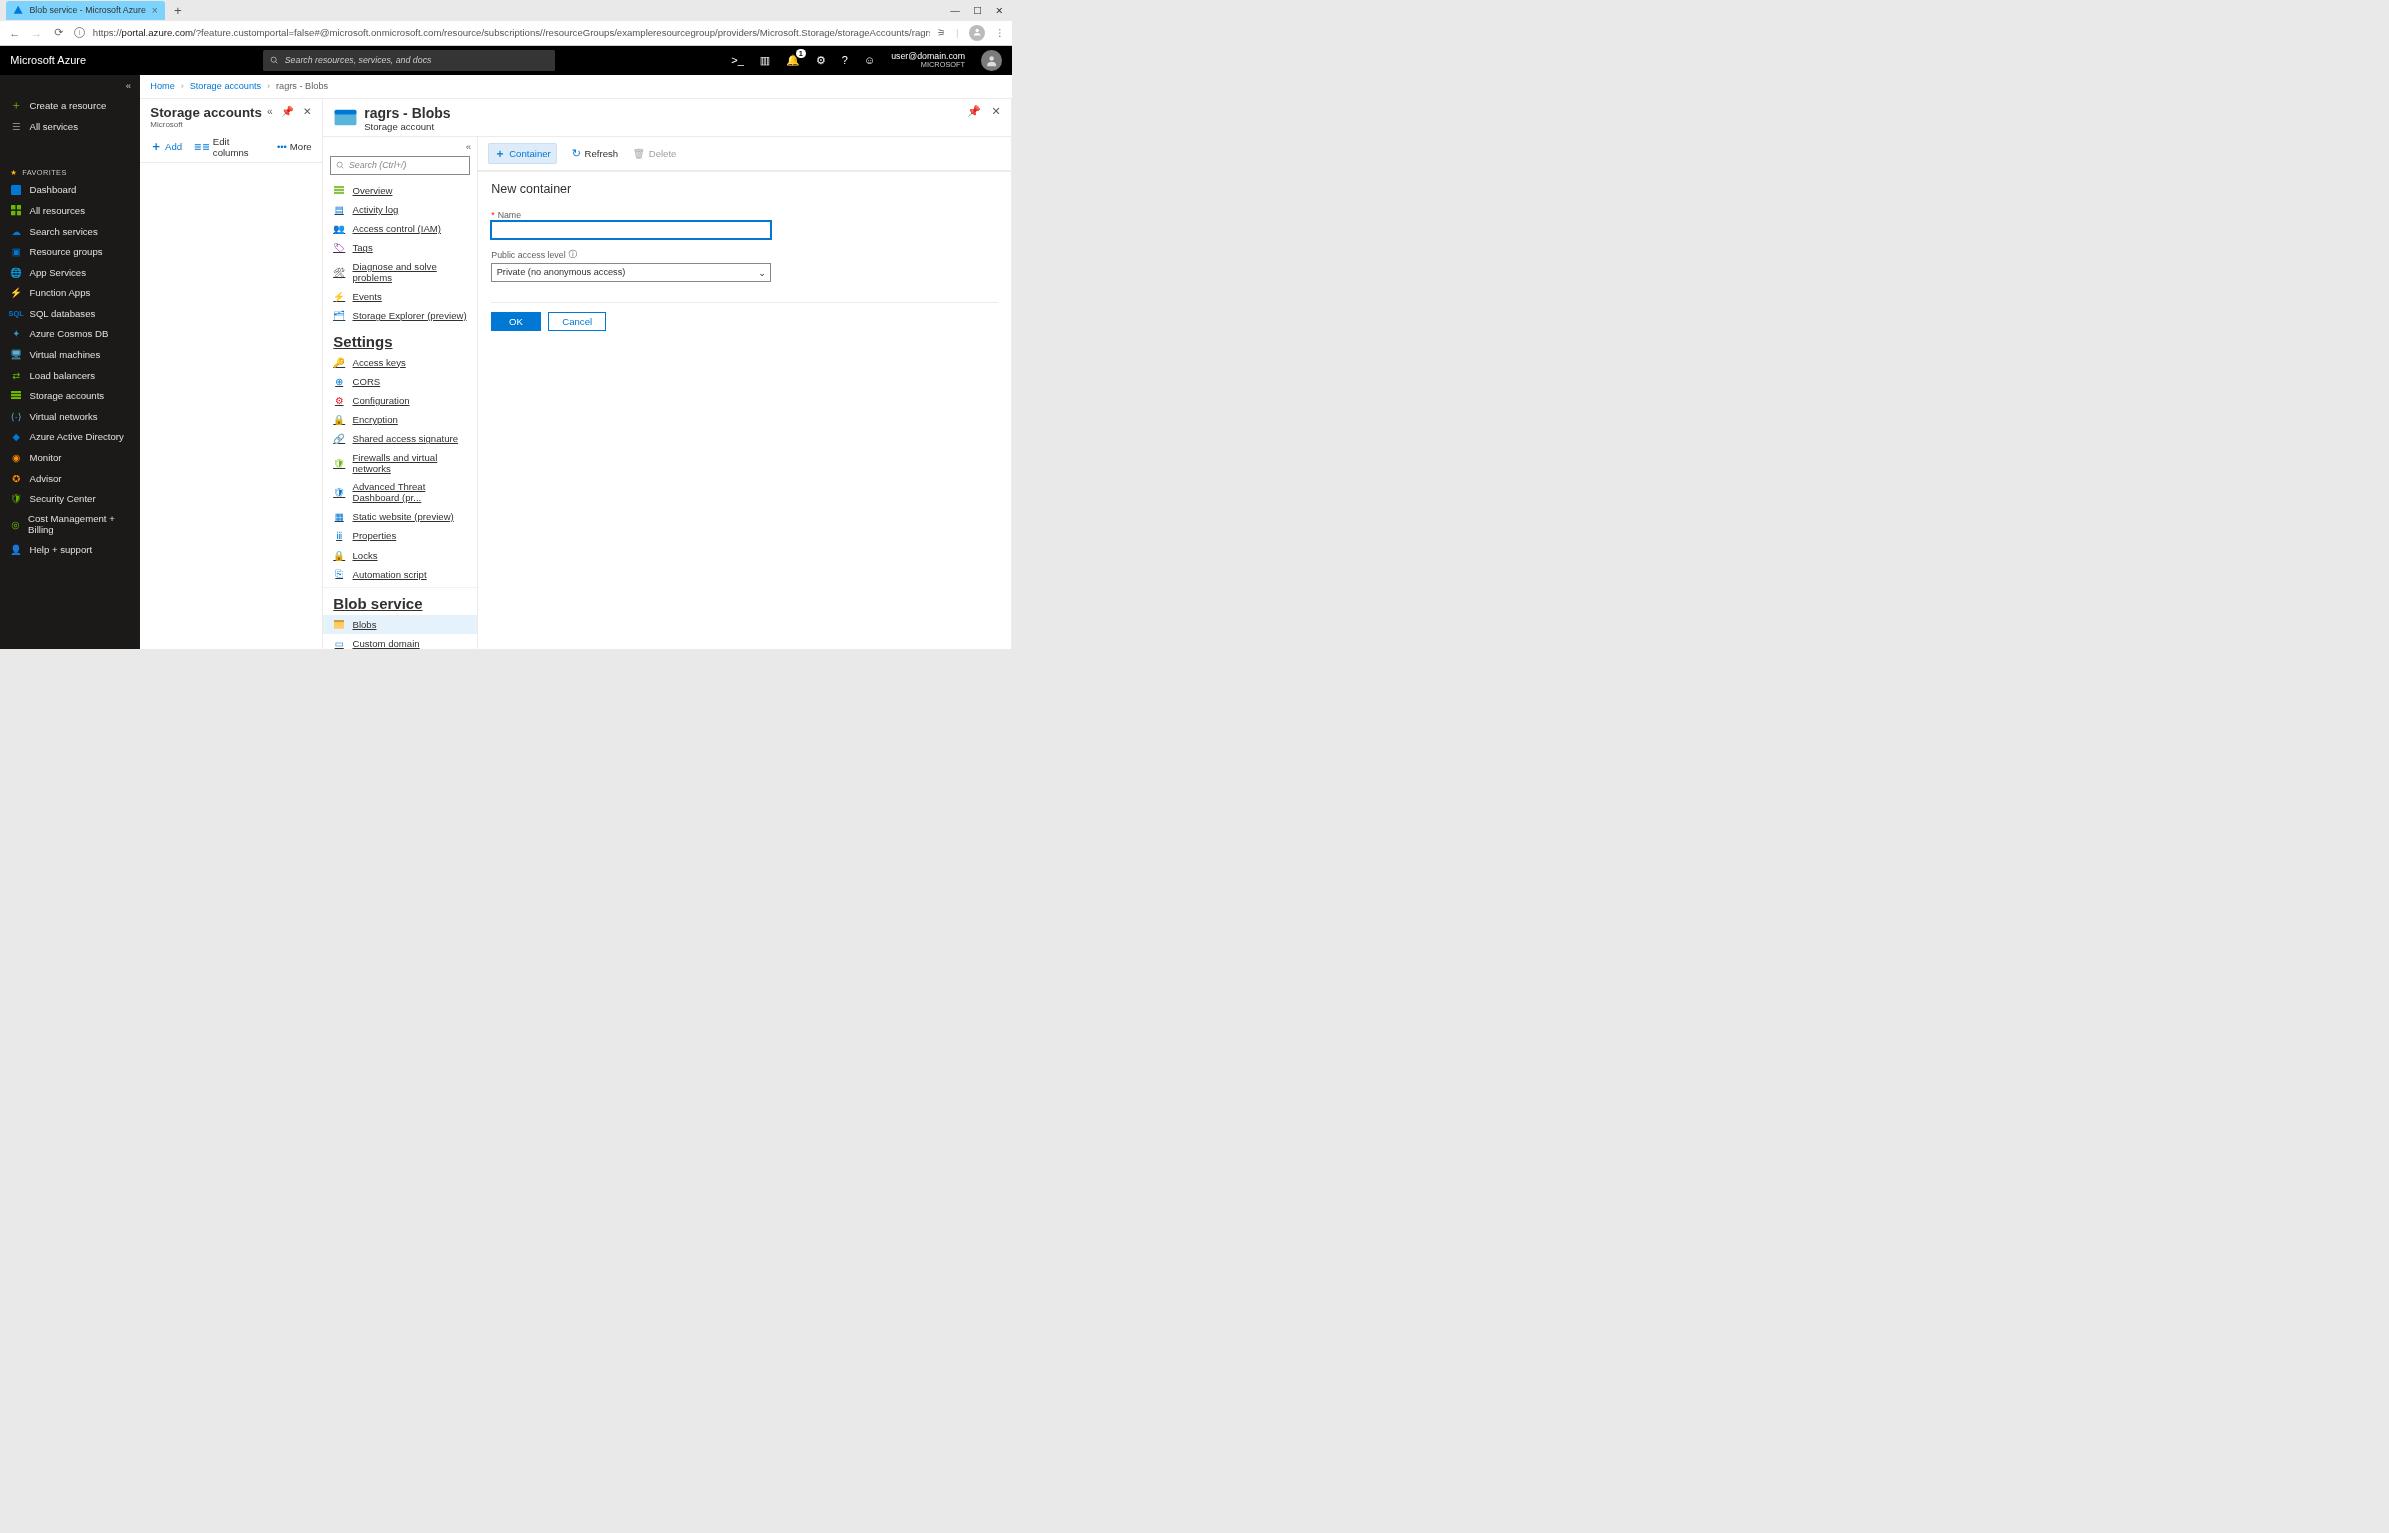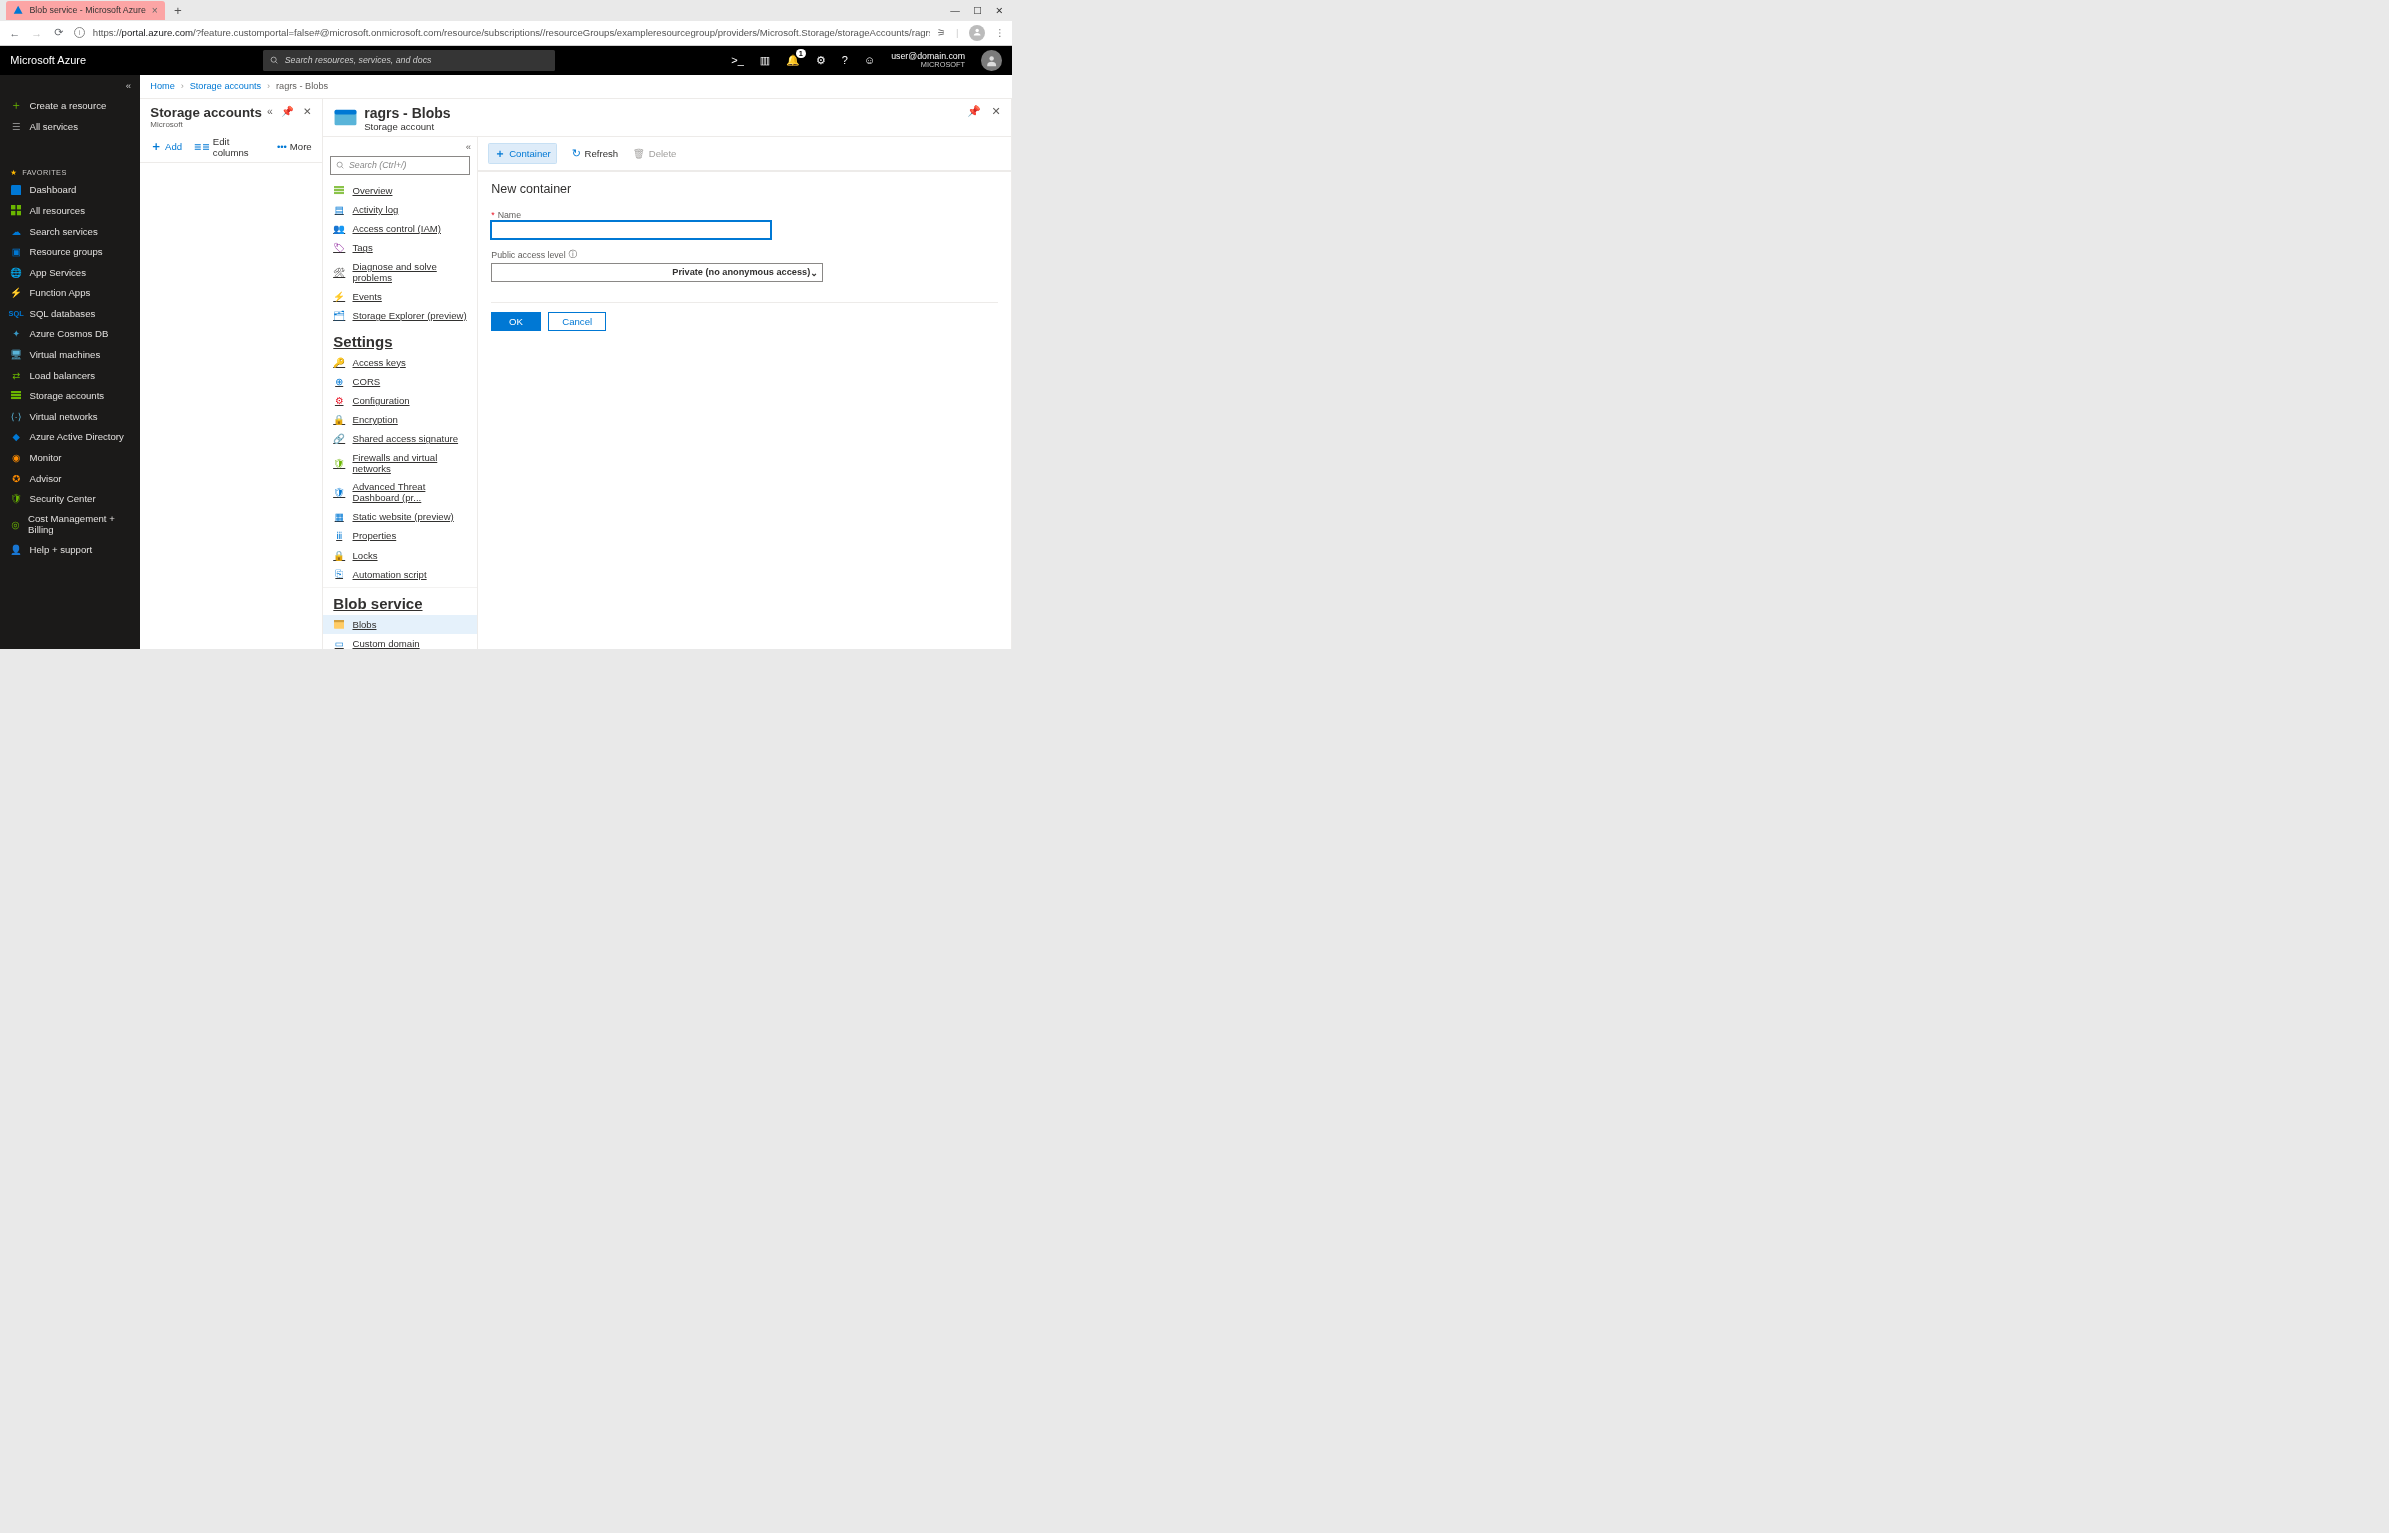--- a/index.html
+++ b/index.html
@@ -2,21 +2,21 @@
 <html style="font-size:11.8px"><head>
 <meta charset="utf-8">
 <style>
   * { box-sizing: border-box; margin: 0; padding: 0; }
   body { font-family: "Segoe UI", Arial, sans-serif; font-size: 9.6px; color: #323130; background: #e9e9e9; overflow: hidden; }
   .app { width: 1012px; height: 649px; display: flex; flex-direction: column; }
 
   
   .browser-chrome { background: #e9e9e9; display: flex; flex-direction: column; }
   .tabbar { display: flex; align-items: center; height: 20.6px; padding-left: 5.9px; }
-  .tab { display: flex; align-items: center; gap: 5.9px; background: #fca5a5; padding: 2.9px 7.4px; border-radius: 2.9px 2.9px 0 0; font-size: 8.8px; color: #333; height: 19px; min-width: 147px; }
+  .tab { display: flex; align-items: center; gap: 5.9px; background: #7dd3fc; padding: 2.9px 7.4px; border-radius: 2.9px 2.9px 0 0; font-size: 8.8px; color: #333; height: 19px; min-width: 147px; }
   .tab svg { flex-shrink: 0; }
   .tab .x { margin-left: auto; color: #666; font-size: 10.3px; }
   .newtab { margin-left: 4.4px; color: #555; font-size: 13.3px; padding: 0 4.4px; }
   .wincontrols { margin-left: auto; display: flex; gap: 13.3px; padding: 0 8.8px; color: #333; }
   .wincontrols span { font-size: 9.6px; }
   .addrrow { display: flex; align-items: center; height: 25px; background: #fff; padding: 0 7.4px; gap: 7.4px; border-bottom: 0.7px solid #d0d0d0; }
   .navbtn { color: #5f6368; width: 14.7px; text-align: center; font-size: 11px; }
   .navbtn.disabled { color: #c0c0c0; }
   .securedot { width: 11.8px; height: 11.8px; border: 1.1px solid #888; border-radius: 50%; display:flex;align-items:center;justify-content:center;font-size:6.6px;color:#888; }
   .url { flex: 1; color: #555; font-size: 9.6px; white-space: nowrap; overflow: hidden; }
@@ -92,21 +92,21 @@
   .rag-toolbar { display:flex;align-items:center;padding:5.9px 10.3px;gap:14.7px;font-size:9.6px;border-bottom:0.7px solid #edebe9; }
   .rag-toolbar .tbtn { display:flex;align-items:center;gap:3.7px; }
   .rag-toolbar .tbtn.active { color:#0078d4; background:#deecf9; padding:2.2px 5.2px; border-radius:1.5px; border:0.7px solid #c7e0f4; }
   .rag-toolbar .tbtn.disabled { color:#a19f9d; }
 
   .form-pane { padding: 10.3px 13.3px; border-top: 0.7px solid #edebe9; }
   .form-title { font-size:12.5px;font-weight:400;margin-bottom:13.3px; }
   .form-label { font-size:8.8px;color:#605e5c; display:flex;align-items:center;gap:2.9px;margin-bottom:1.5px; }
   .form-label .req { color:#e81123; }
   .form-input { width:280px; height:17.7px; border:0.7px solid #0078d4; outline:0.7px solid #0078d4; padding:0 4.4px; font-size:9.6px; margin-bottom:10.3px; }
-  .form-select { width:332px; height:19px; border:0.7px solid #8a8886; padding:0 4.4px; font-size:9.2px; display:flex;align-items:center;justify-content:flex-end;margin-bottom:20.6px;font-weight:bold; }
+  .form-select { width:280px; height:19px; border:0.7px solid #8a8886; padding:0 4.4px; font-size:9.2px; display:flex;align-items:center;justify-content:space-between;margin-bottom:20.6px; }
   .form-actions { display:flex; gap:7.4px; border-top:0.7px solid #edebe9; padding-top:8.8px; }
   .btn-primary { background:#0078d4;color:#fff;border:none;padding:2.9px 17.7px;font-size:9.6px; }
   .btn-secondary { background:#fff;color:#0078d4;border:0.7px solid #0078d4;padding:2.9px 13.3px;font-size:9.6px; }
 </style>
 </head>
 <body>
 
 <div class="app">
 
   <div class="browser-chrome">

